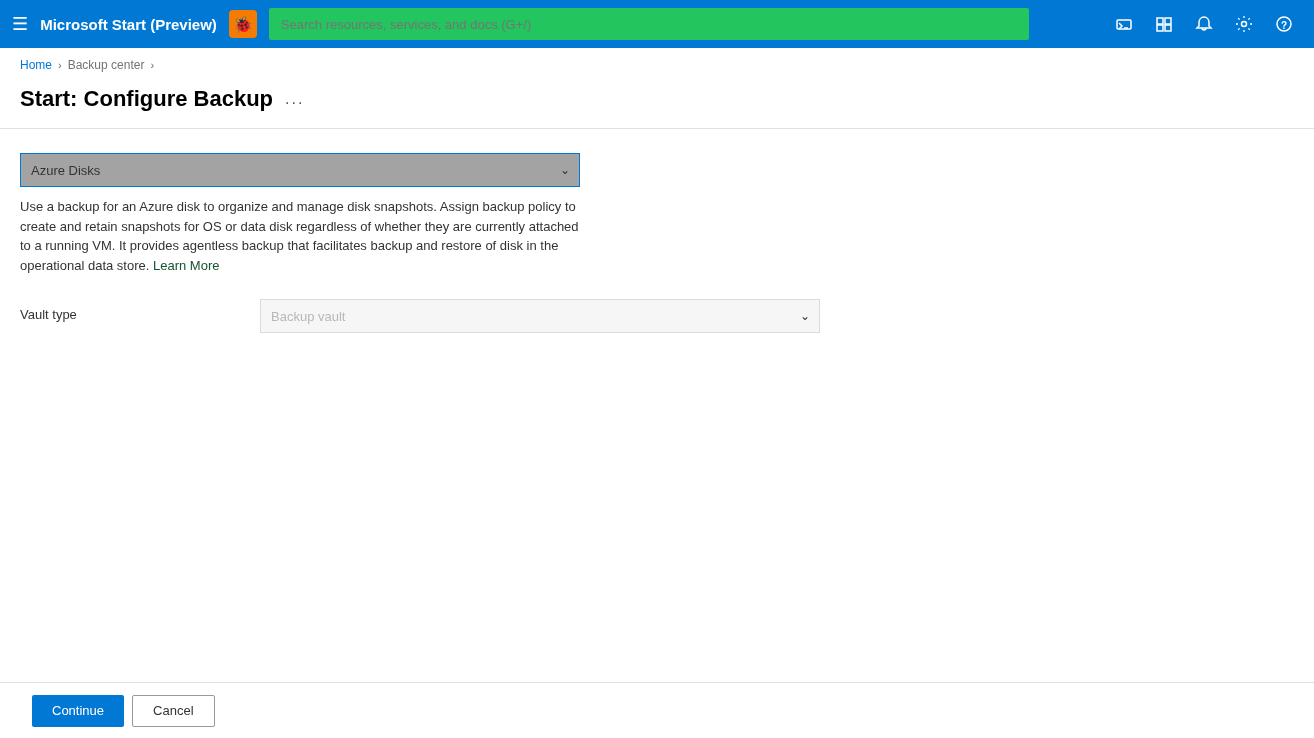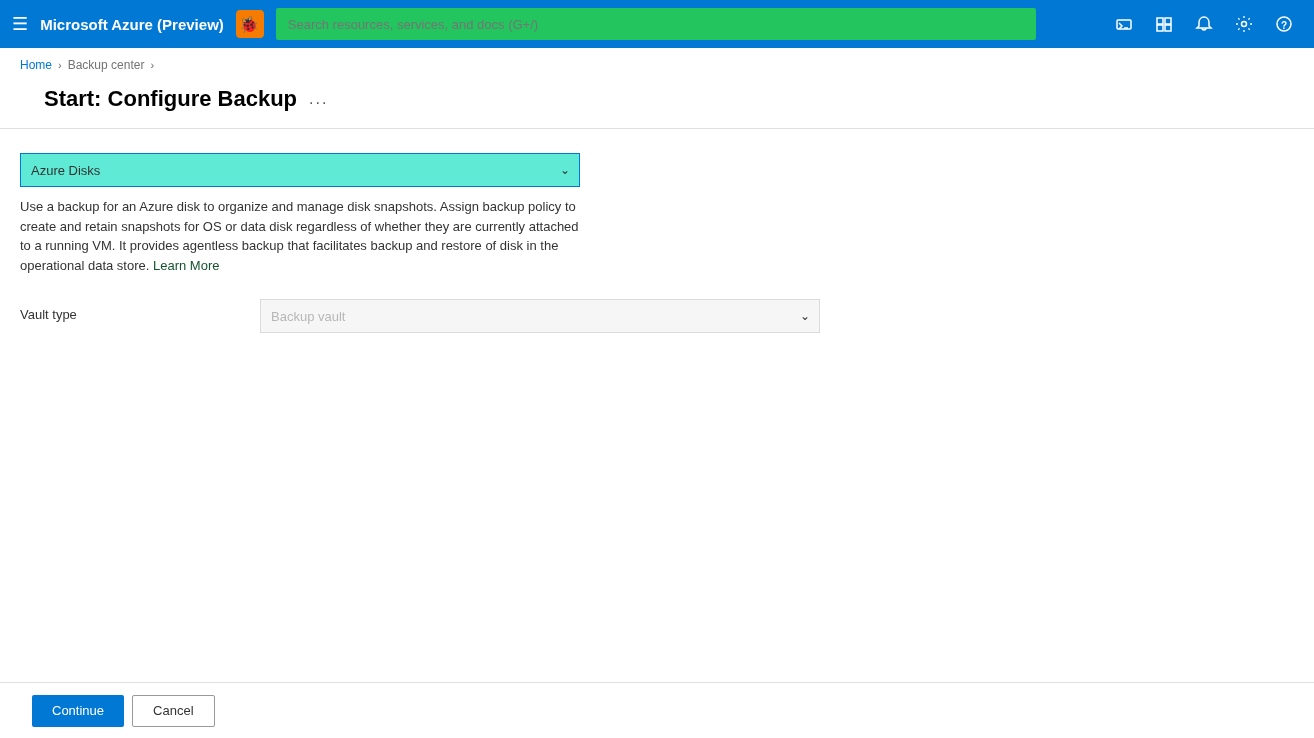--- a/index.html
+++ b/index.html
@@ -93,21 +93,20 @@
       color: #737373;
       cursor: pointer;
     }
 
     
     .page-header {
       display: flex;
       align-items: center;
       padding: 4px 20px 16px 20px;
       flex-shrink: 0;
-      margin-left: 24px;
     }
     .page-title {
       font-size: 22px;
       font-weight: 600;
       color: #000;
       margin-right: 12px;
     }
     .page-more-btn {
       font-size: 16px;
       color: #555;
@@ -148,21 +147,21 @@
       max-width: 560px;
     }
     .dropdown-wrapper {
       position: relative;
       width: 100%;
     }
     .dropdown-wrapper select {
       width: 100%;
       height: 34px;
       border: 1.5px solid #0078d4;
-      background: #5eead4;
+      background: #a3a3a3;
       padding: 0 10px;
       font-size: 13px;
       color: #333;
       appearance: none;
       -webkit-appearance: none;
       cursor: pointer;
       outline: none;
     }
     .dropdown-wrapper .chevron {
       position: absolute;
@@ -222,21 +221,21 @@
       cursor: pointer;
       border-radius: 2px;
       height: 32px;
     }
   </style>
 </head>
 <body>
 
 <div class="topbar">
   <div class="topbar-hamburger">☰</div>
-  <span class="topbar-title">Microsoft Azure (Preview)</span>
+  <span class="topbar-title">Microsoft Start (Preview)</span>
   <div class="topbar-icon-bug">
     <span>🐞</span>
   </div>
   <input class="topbar-search" type="text" placeholder="Search resources, services, and docs (G+/)" style="">
   <div class="topbar-icons">
     <div class="topbar-icon-btn" title="Cloud Shell">
       <svg width="18" height="18" viewBox="0 0 18 18" fill="white">
           <rect x="2" y="5" width="14" height="9" rx="1" stroke="white" stroke-width="1.5" fill="none"></rect>
           <polyline points="4,8 7,11 4,14" stroke="white" stroke-width="1.5" fill="none"></polyline>
           <line x1="9" y1="13" x2="13" y2="13" stroke="white" stroke-width="1.5"></line>

